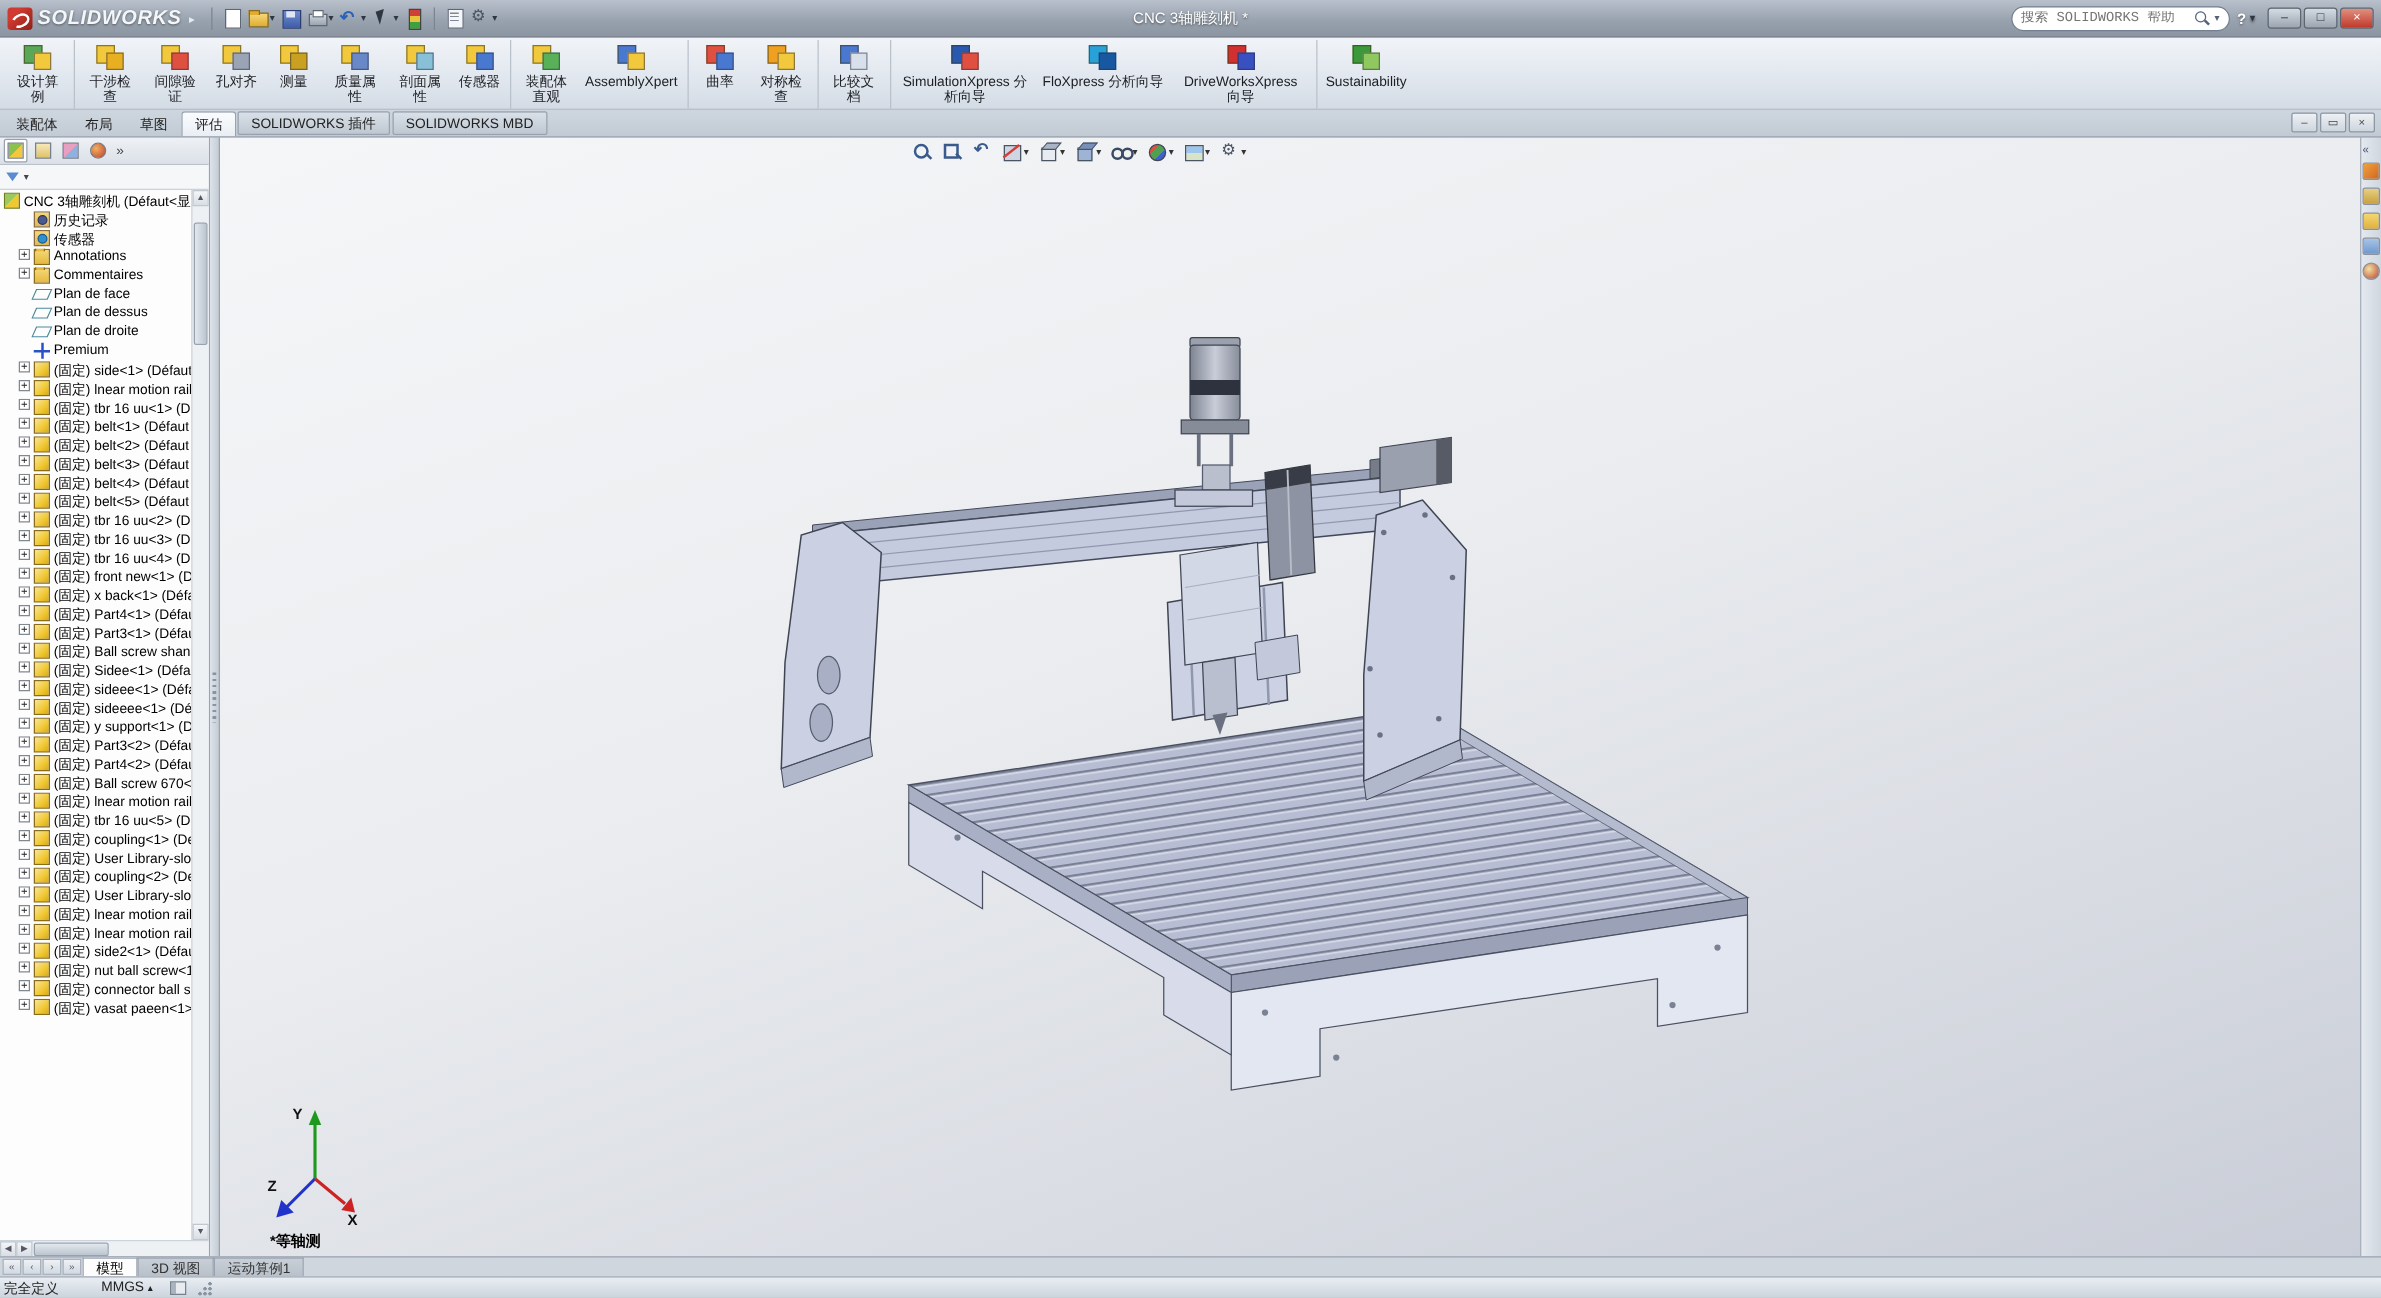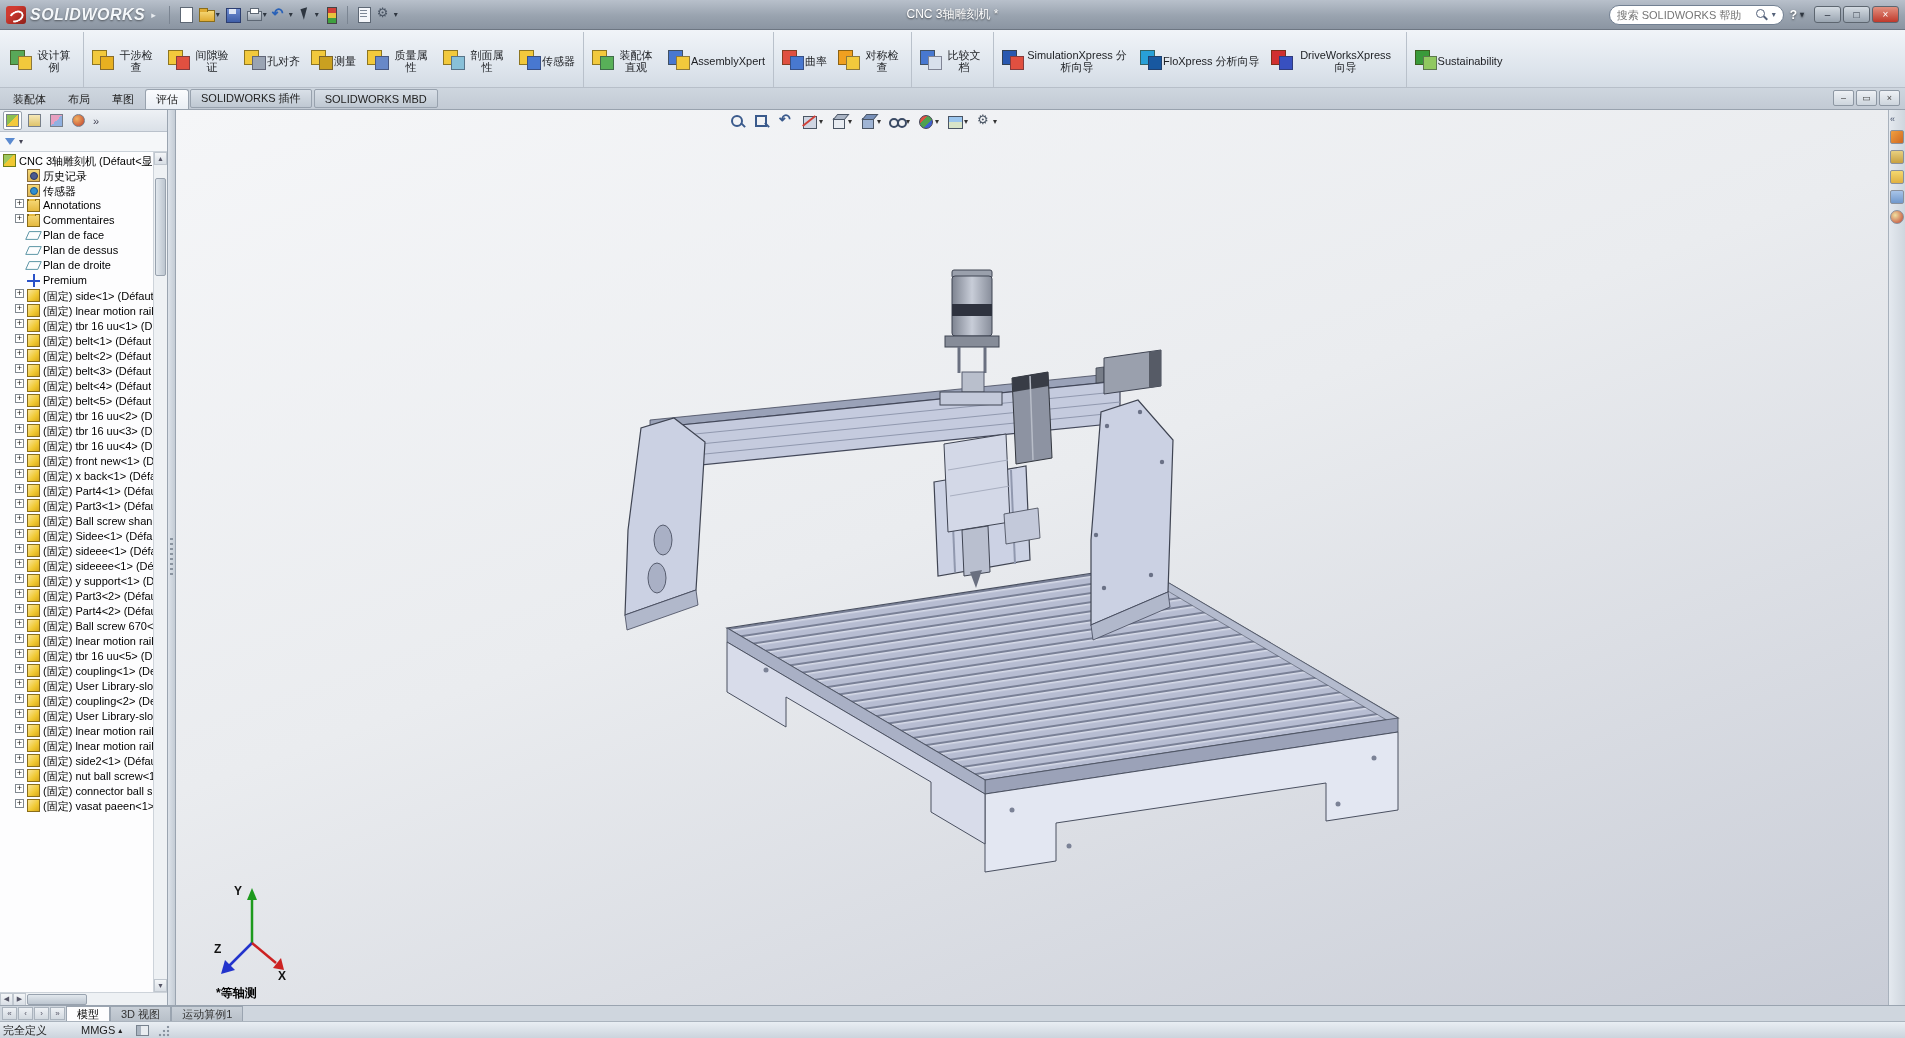--- a/index.html
+++ b/index.html
@@ -26,33 +26,33 @@
   .ic-print::after{content:"";position:absolute;left:5px;top:2px;width:7px;height:4px;background:#fff;border:1px solid #5d6774}
   .ic-undo::before{content:"↶";position:absolute;left:1px;top:-1px;font-size:14px;color:#2a62b8;font-weight:bold}
   .ic-select::before{content:"";position:absolute;left:5px;top:2px;width:0;height:0;border-top:11px solid #2e3640;border-right:7px solid transparent;transform:rotate(-18deg)}
   .ic-rebuild::before{content:"";position:absolute;left:4px;top:1px;width:8px;height:15px;background:linear-gradient(#d04038 33%,#e8c33c 33% 66%,#3fa03f 66%);border:1px solid #444}
   .ic-fileprops::before{content:"";position:absolute;left:3px;top:1px;width:11px;height:14px;background:#f4f6fa;border:1px solid #5d6774}
   .ic-fileprops::after{content:"";position:absolute;left:5px;top:4px;width:7px;height:7px;background:repeating-linear-gradient(#7d8796 0 1px,transparent 1px 3px)}
   .ic-options::before{content:"⚙";position:absolute;left:1px;top:-1px;font-size:13px;color:#4a5564}
   .tb-title{position:absolute;left:50%;transform:translateX(-50%);color:#fff;font-size:12px;text-shadow:0 1px 2px rgba(0,0,0,.55);white-space:nowrap}
   .tb-right{margin-left:auto;display:flex;align-items:center;gap:6px}
   .searchbox{width:175px;height:20px;background:#fff;border:1px solid #728092;border-radius:10px;display:flex;align-items:center;padding:0 7px;gap:4px}
-  .searchbox input{border:none;outline:none;flex:1;font-size:11px;color:#444;background:transparent;font-family:Liberation Sans, sans-serif;min-width:0}
+  .searchbox input{border:none;outline:none;flex:1;font-size:11px;color:#444;background:transparent;font-family:Liberation Mono, monospace;min-width:0}
   .mag{width:13px;height:13px;position:relative;flex:0 0 13px}
   .mag::before{content:"";position:absolute;left:1px;top:1px;width:7px;height:7px;border:1.5px solid #55627a;border-radius:50%}
   .mag::after{content:"";position:absolute;left:8px;top:9px;width:5px;height:2px;background:#55627a;transform:rotate(45deg)}
   .search-caret{font-size:8px;color:#55627a}
   .help-btn{color:#fff;font-weight:bold;font-size:12px;text-shadow:0 1px 2px rgba(0,0,0,.5);display:flex;align-items:center;gap:2px}
   .winbtns{display:flex;gap:2px;margin-left:4px}
   .winbtn{width:27px;height:17px;border:1px solid #5d6670;border-radius:3px;background:linear-gradient(#d4dbe2,#9aa5b1);display:flex;align-items:center;justify-content:center;font-size:10px;color:#2c3440}
   .winbtn.close{background:linear-gradient(#e2907f,#bf392b);color:#fff}
 
   
   .ribbon{position:absolute;top:30px;left:0;right:0;height:58px;background:linear-gradient(#f1f4f8,#dde4ec 70%,#d3dbe4);border-bottom:1px solid #b7bfc9;display:flex;align-items:stretch;padding:2px 4px 0 4px;z-index:10}
-  .rtool{display:flex;align-items:center;padding:2px 5px 0 5px;min-width:46px}
+  .rtool{display:flex;flex-direction:column;align-items:center;padding:2px 5px 0 5px;min-width:46px}
   .rtool.sepafter{border-right:1px solid #b9c1cb;margin-right:2px;padding-right:8px}
   .rico{width:24px;height:24px;position:relative;margin-bottom:2px;flex:0 0 24px}
   .rico::before{content:"";position:absolute;left:1px;top:2px;width:13px;height:13px;background:var(--c1,#f2c93c);border:1px solid rgba(60,50,10,.55)}
   .rico::after{content:"";position:absolute;right:1px;bottom:2px;width:12px;height:12px;background:var(--c2,#e8b020);border:1px solid rgba(40,40,60,.5)}
   .rlabel{font-size:11px;line-height:12px;text-align:center;color:#1c1e22;max-width:42px;word-break:break-all}
   .rlabel.wide{max-width:104px;word-break:normal}
   .ri-design-study{--c1:#58a858;--c2:#f2c93c}
   .ri-interference-detection{--c1:#f2c93c;--c2:#e8b020}
   .ri-clearance-verification{--c1:#f2c93c;--c2:#e05040}
   .ri-hole-alignment{--c1:#f2c93c;--c2:#9aa4b4}

